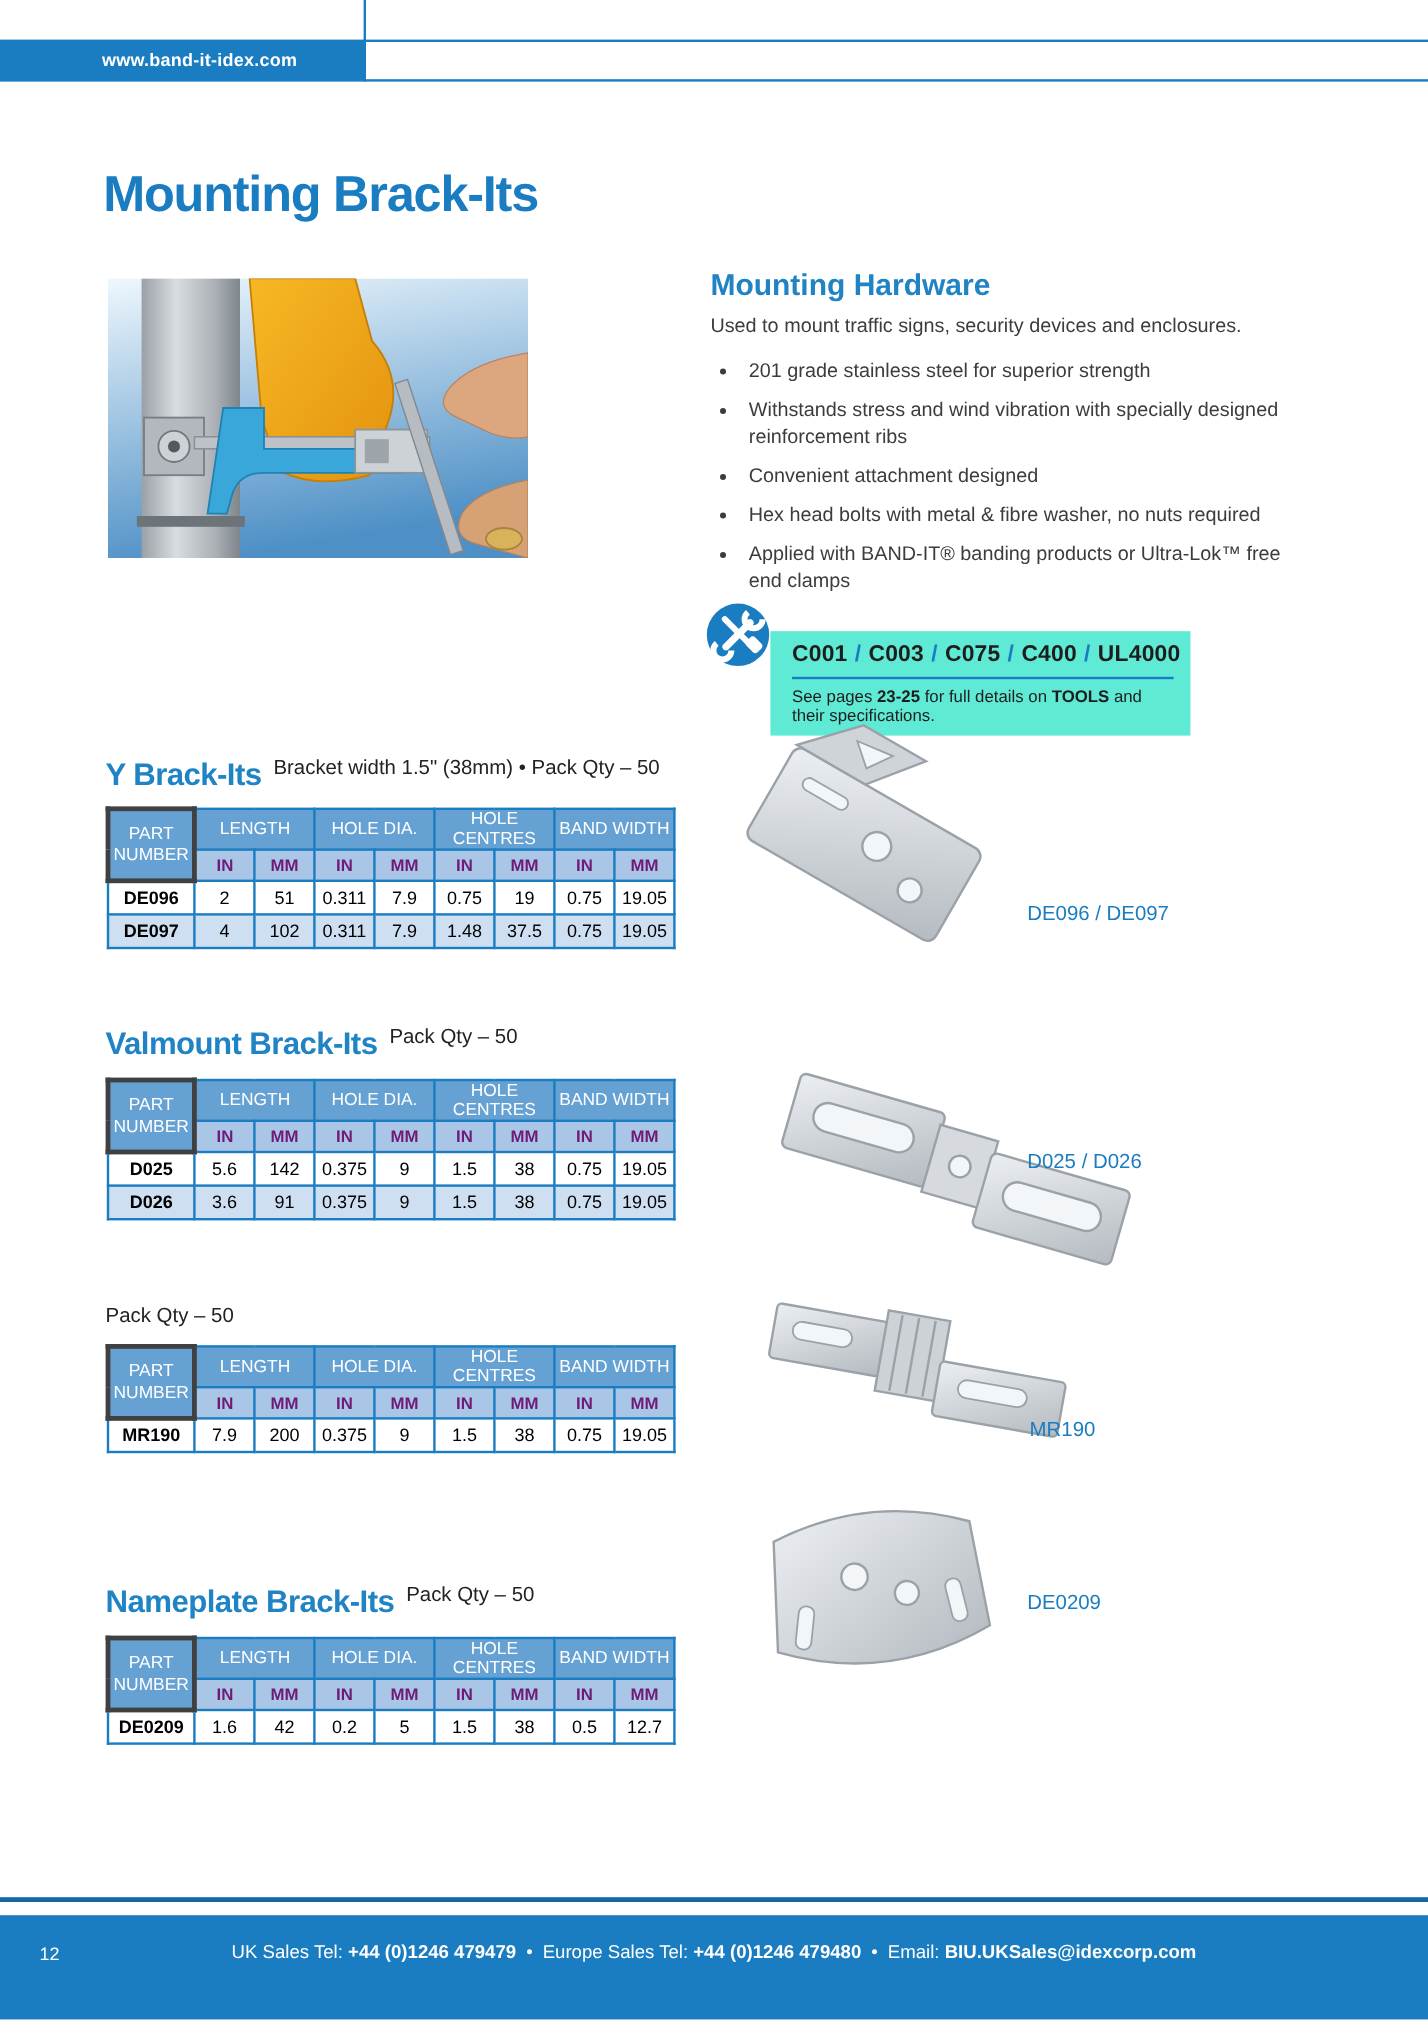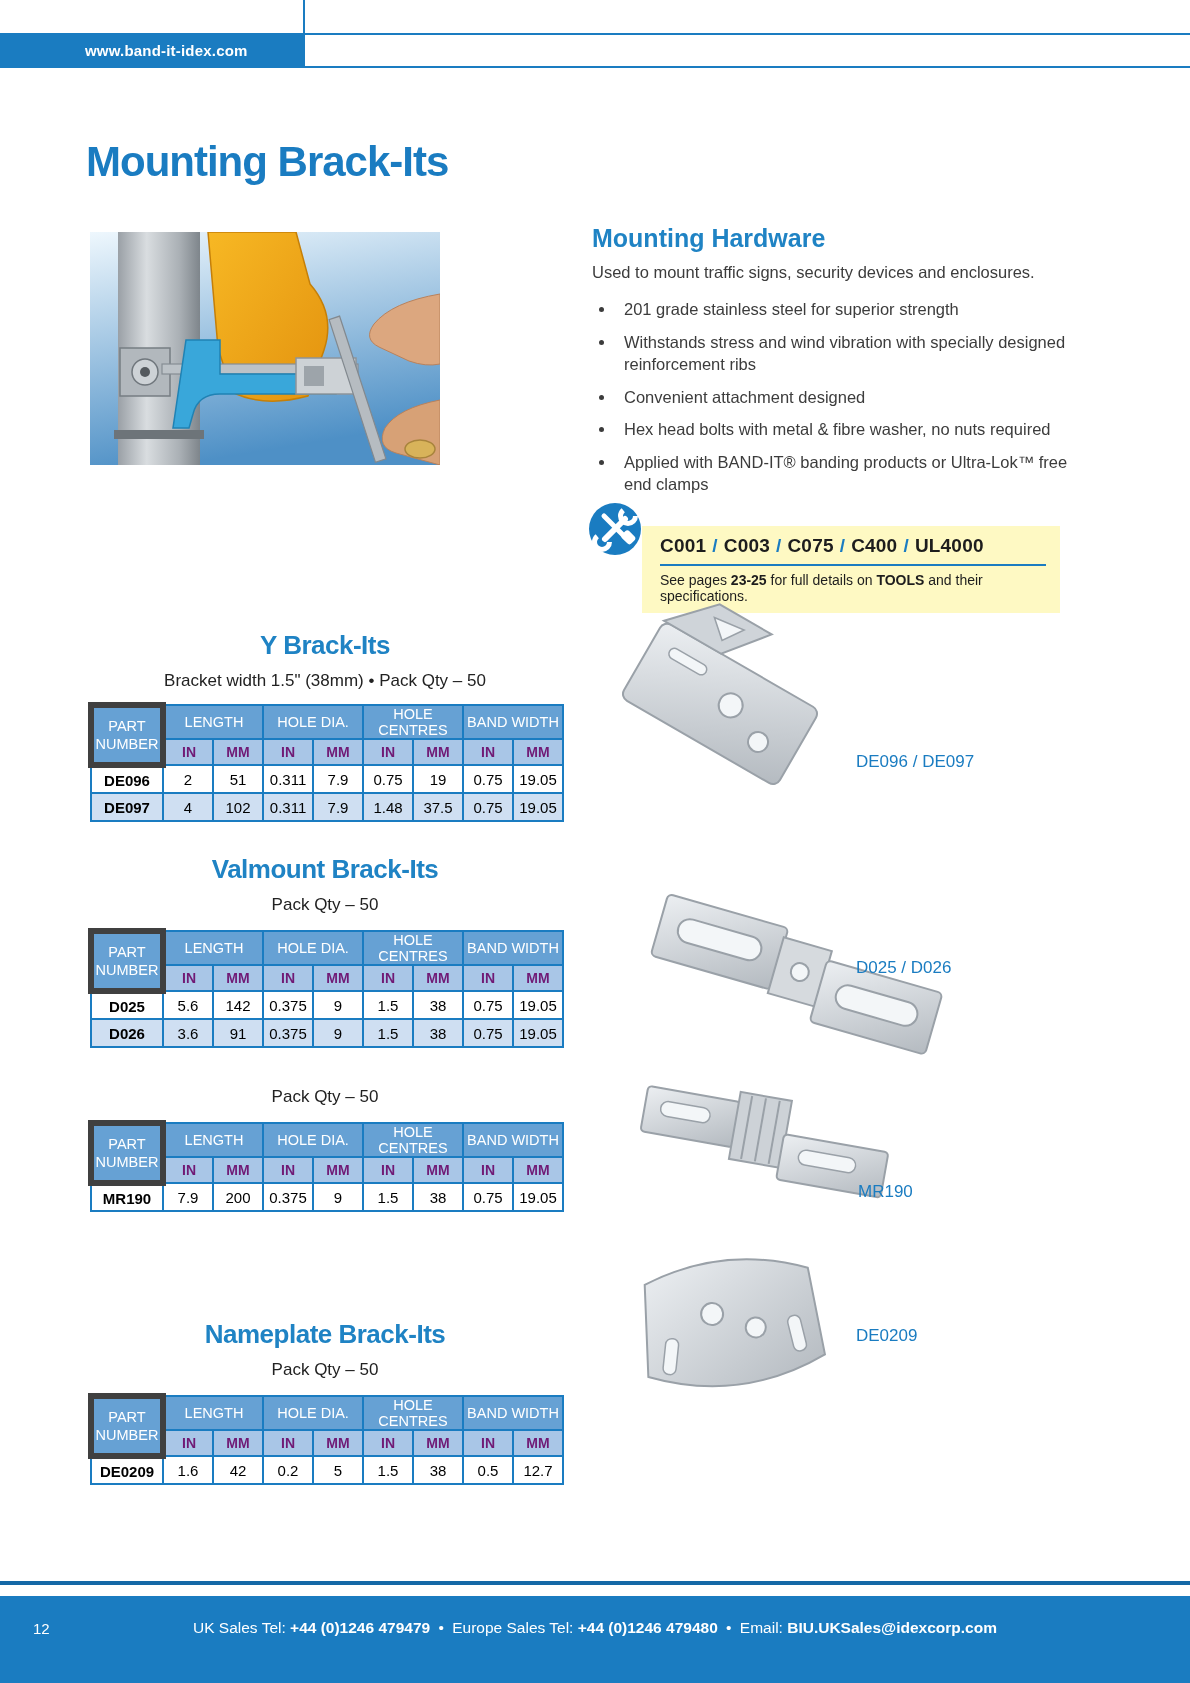--- a/index.html
+++ b/index.html
@@ -19,42 +19,42 @@
 
   
   .hardware { position:absolute; left:592px; top:224px; width:486px; color:#3c3c3c; }
   .hardware h2 { color:#1f83c4; font-size:25px; font-weight:bold; margin-bottom:8px; }
   .hardware p  { font-size:16.5px; line-height:1.35; }
   .hardware ul { list-style:disc outside; margin:16px 0 0 24px; }
   .hardware li { font-size:16.5px; line-height:1.32; margin-bottom:11px; padding-left:8px; }
 
   
   .tools-icon { position:absolute; left:587px; top:501px; width:56px; height:56px; }
-  .tools-box  { position:absolute; left:642px; top:526px; width:418px; background:#fef9c3; padding:9px 14px 9px 18px; }
+  .tools-box  { position:absolute; left:642px; top:526px; width:350px; background:#5eead4; padding:9px 14px 9px 18px; }
   .tools-codes { font-size:19px; font-weight:bold; color:#1d1d1d; letter-spacing:.2px; }
   .tools-codes .sep { color:#1a7cc1; margin:0 6px; }
   .tools-rule { height:2px; background:#1a7cc1; margin:7px 0 6px 0; }
   .tools-note { font-size:14px; color:#1d1d1d; }
   .tools-note b { font-weight:bold; }
 
   
   .spec-sec { position:absolute; left:88px; width:474px; }
   .s1 { top:630px; } .s2 { top:854px; } .s3 { top:1087px; } .s4 { top:1319px; }
-  .sec-head { display:flex; align-items:center; gap:10px; white-space:nowrap;flex-direction:column; }
+  .sec-head { display:flex; align-items:flex-start; gap:10px; white-space:nowrap; }
   .sec-title { color:#1f83c4; font-size:26px; font-weight:bold; letter-spacing:-.5px; }
   .sec-sub { color:#222; font-size:17px; }
   .s1 table { margin-top:11px; } .s2 table { margin-top:13px; } .s3 table { margin-top:13px; } .s4 table { margin-top:13px; }
 
   table.spec { border-collapse:collapse; width:472px; table-layout:fixed; }
   table.spec col.c-part { width:72px; }
   table.spec col.c-val  { width:50px; }
   table.spec th, table.spec td { border:2px solid #1a7cc1; text-align:center; vertical-align:middle; }
   table.spec tr.ghead th { background:#66a1d4; color:#fff; font-size:14.5px; font-weight:normal; height:27px; }
   table.spec tr.uhead th { background:#a9c6e7; color:#701a75; font-size:14px;  font-weight:bold; height:26px; }
-  table.spec th.part-h { background:#fff; color:#000; border:6px solid #404040; font-size:15px; font-weight:normal; line-height:1.25; }
+  table.spec th.part-h { background:#fff; color:#000; border:4px solid #404040; font-size:15px; font-weight:normal; line-height:1.25; }
   table.spec td { background:#fff; color:#000; font-size:15px; height:28px; }
   table.spec td.part { font-weight:bold; }
   table.spec tbody tr:nth-child(even) td { background:#cfdff2; }
 
   
   .fig { position:absolute; }
   .f1 { left:608px; top:590px;  width:240px; height:200px; }
   .f2 { left:645px; top:886px;  width:300px; height:185px; }
   .f3 { left:633px; top:1083px; width:265px; height:135px; }
   .f4 { left:622px; top:1236px; width:220px; height:190px; }

